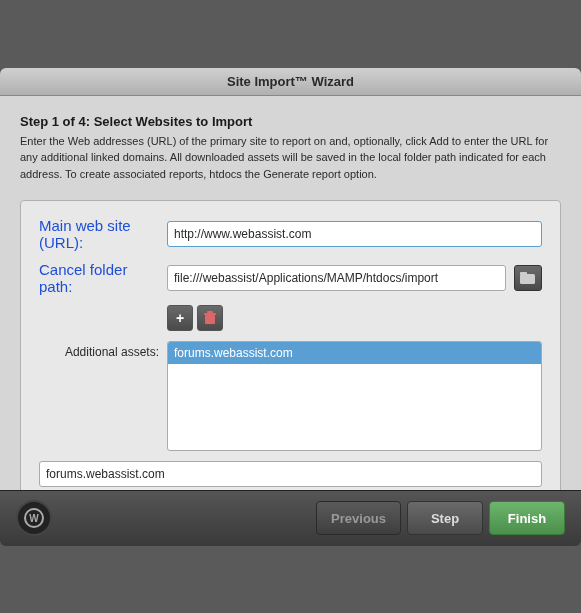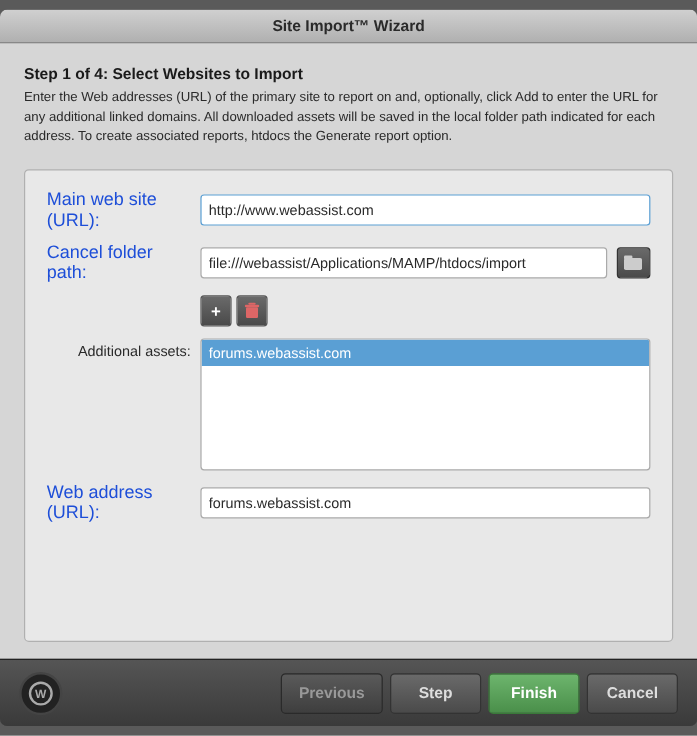--- a/index.html
+++ b/index.html
@@ -11,21 +11,21 @@
       font-family: Arial, Helvetica, sans-serif;
       font-size: 12px;
       display: flex;
       flex-direction: column;
       align-items: center;
       justify-content: center;
     }
 
     .window {
       width: 581px;
-      height: 597px;
+      height: 478px;
       background: #4a4a4a;
       border-radius: 6px;
       overflow: hidden;
       display: flex;
       flex-direction: column;
     }
 
     .title-bar {
       background: linear-gradient(to bottom, #d0d0d0, #b0b0b0);
       height: 28px;
@@ -327,21 +327,20 @@
       </div>
 
       <div class="domains-row">
         <label class="domains-label">Additional assets:</label>
         <div class="domains-list">
           <div class="domain-item selected">forums.webassist.com</div>
         </div>
       </div>
 
       <div class="form-row">
-        <label class="form-label">Web address (URL):</label>
         <input class="web-address-input" type="text" value="forums.webassist.com" style="">
       </div>
 
       <div class="spacer"></div>
 
     </div>
 
   </div>
 
   <div class="bottom-bar">
@@ -349,17 +348,16 @@
     <div class="bottom-logo">
       <svg width="22" height="22" viewBox="0 0 22 22">
         <circle cx="11" cy="11" r="9" fill="none" stroke="#aaa" stroke-width="2"></circle>
         <text x="11" y="15" text-anchor="middle" fill="#aaa" font-size="10" font-weight="bold">W</text>
       </svg>
     </div>
 
     <button class="nav-btn btn-previous">Previous</button>
     <button class="nav-btn btn-next">Step</button>
     <button class="nav-btn btn-finish">Finish</button>
-    <button class="nav-btn btn-cancel">Cancel</button>
 
   </div>
 
 </div>
 
 </body></html>

